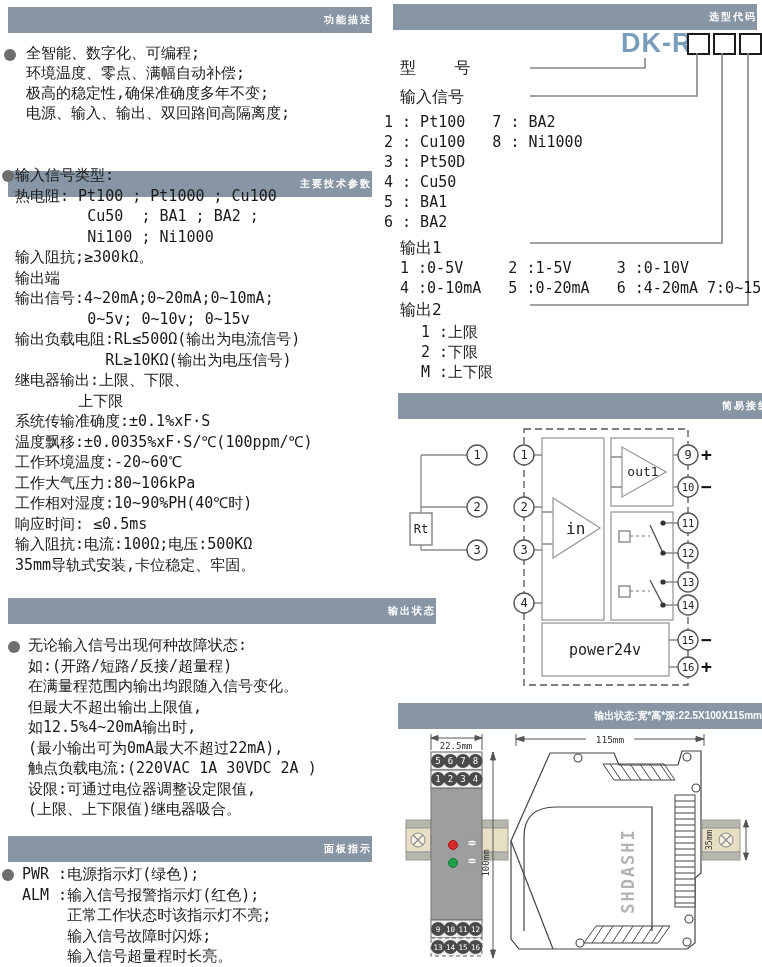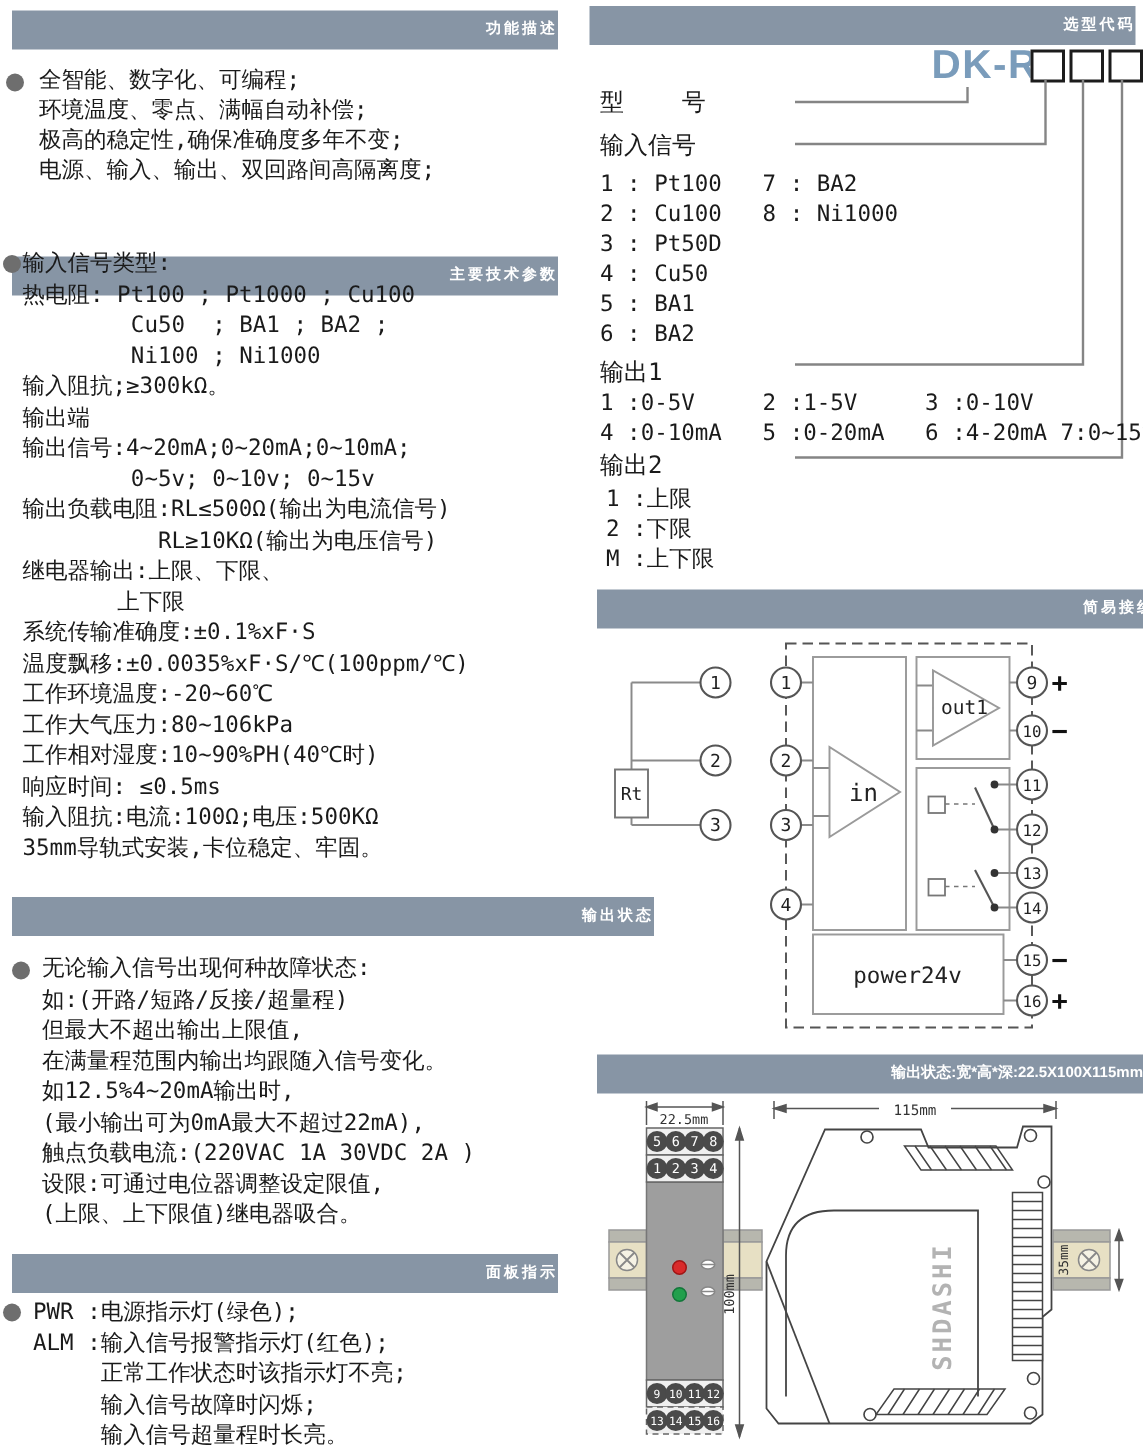--- a/index.html
+++ b/index.html
@@ -61,22 +61,22 @@
     <div class="line">响应时间: ≤0.5ms</div>
     <div class="line">输入阻抗:电流:100Ω;电压:500KΩ</div>
     <div class="line">35mm导轨式安装,卡位稳定、牢固。</div>
   </div>
 
 <div class="sec-header" style="left:8px;top:598px;width:428px;">输出状态</div>
 <div class="bullet" style="left:8px;top:641px;"></div>
 <div class="block lh205" style="left:28px;top:635px;width:352px;">
     <div class="line">无论输入信号出现何种故障状态:</div>
     <div class="line">如:(开路/短路/反接/超量程)</div>
+    <div class="line">在满量程范围内输出均跟随入信号变化。</div>
     <div class="line">但最大不超出输出上限值,</div>
-    <div class="line">在满量程范围内输出均跟随入信号变化。</div>
     <div class="line">如12.5%4~20mA输出时,</div>
     <div class="line">(最小输出可为0mA最大不超过22mA),</div>
     <div class="line">触点负载电流:(220VAC 1A 30VDC 2A )</div>
     <div class="line">设限:可通过电位器调整设定限值,</div>
     <div class="line">(上限、上下限值)继电器吸合。</div>
   </div>
 
 <div class="sec-header" style="left:8px;top:836px;width:364px;">面板指示</div>
 <div class="bullet" style="left:2px;top:869px;"></div>
 <div class="block lh205" style="left:22px;top:864px;width:358px;">
@@ -97,35 +97,35 @@
   <g stroke="#858585" stroke-width="1.6" fill="none">
     <path d="M132,40 H247 V30"></path>
     <path d="M132,68 H299 V25"></path>
     <path d="M324,25 V215 H132"></path>
     <path d="M350,25 V277 H132"></path>
   </g>
 </svg>
 
 <div class="ord-label" style="left:400px;top:58px;">型    号</div>
 <div class="ord-label" style="left:400px;top:87px;">输入信号</div>
-<div class="block lh20" style="left:400px;top:112px;width:300px;">
+<div class="block lh20" style="left:384px;top:112px;width:300px;">
     <div class="line">1 : Pt100   7 : BA2</div>
     <div class="line">2 : Cu100   8 : Ni1000</div>
     <div class="line">3 : Pt50D</div>
     <div class="line">4 : Cu50</div>
     <div class="line">5 : BA1</div>
     <div class="line">6 : BA2</div>
   </div>
 <div class="ord-label" style="left:400px;top:238px;">输出1</div>
 <div class="block lh20" style="left:400px;top:258px;width:360px;">
     <div class="line">1 :0-5V     2 :1-5V     3 :0-10V</div>
     <div class="line">4 :0-10mA   5 :0-20mA   6 :4-20mA 7:0~15v</div>
   </div>
 <div class="ord-label" style="left:400px;top:300px;">输出2</div>
-<div class="block lh20" style="left:404px;top:322px;width:200px;">
+<div class="block lh20" style="left:421px;top:322px;width:200px;">
     <div class="line">1 :上限</div>
     <div class="line">2 :下限</div>
     <div class="line">M :上下限</div>
   </div>
 
 <div class="sec-header" style="left:398px;top:393px;width:384px;">简易接线图</div>
 
 <svg class="abs" style="left:398px;top:424px;" width="364" height="274" viewBox="0 0 364 274">
 
   <rect x="126" y="5" width="164" height="256" fill="none" stroke="#555" stroke-width="1.3" stroke-dasharray="7,4"></rect>

